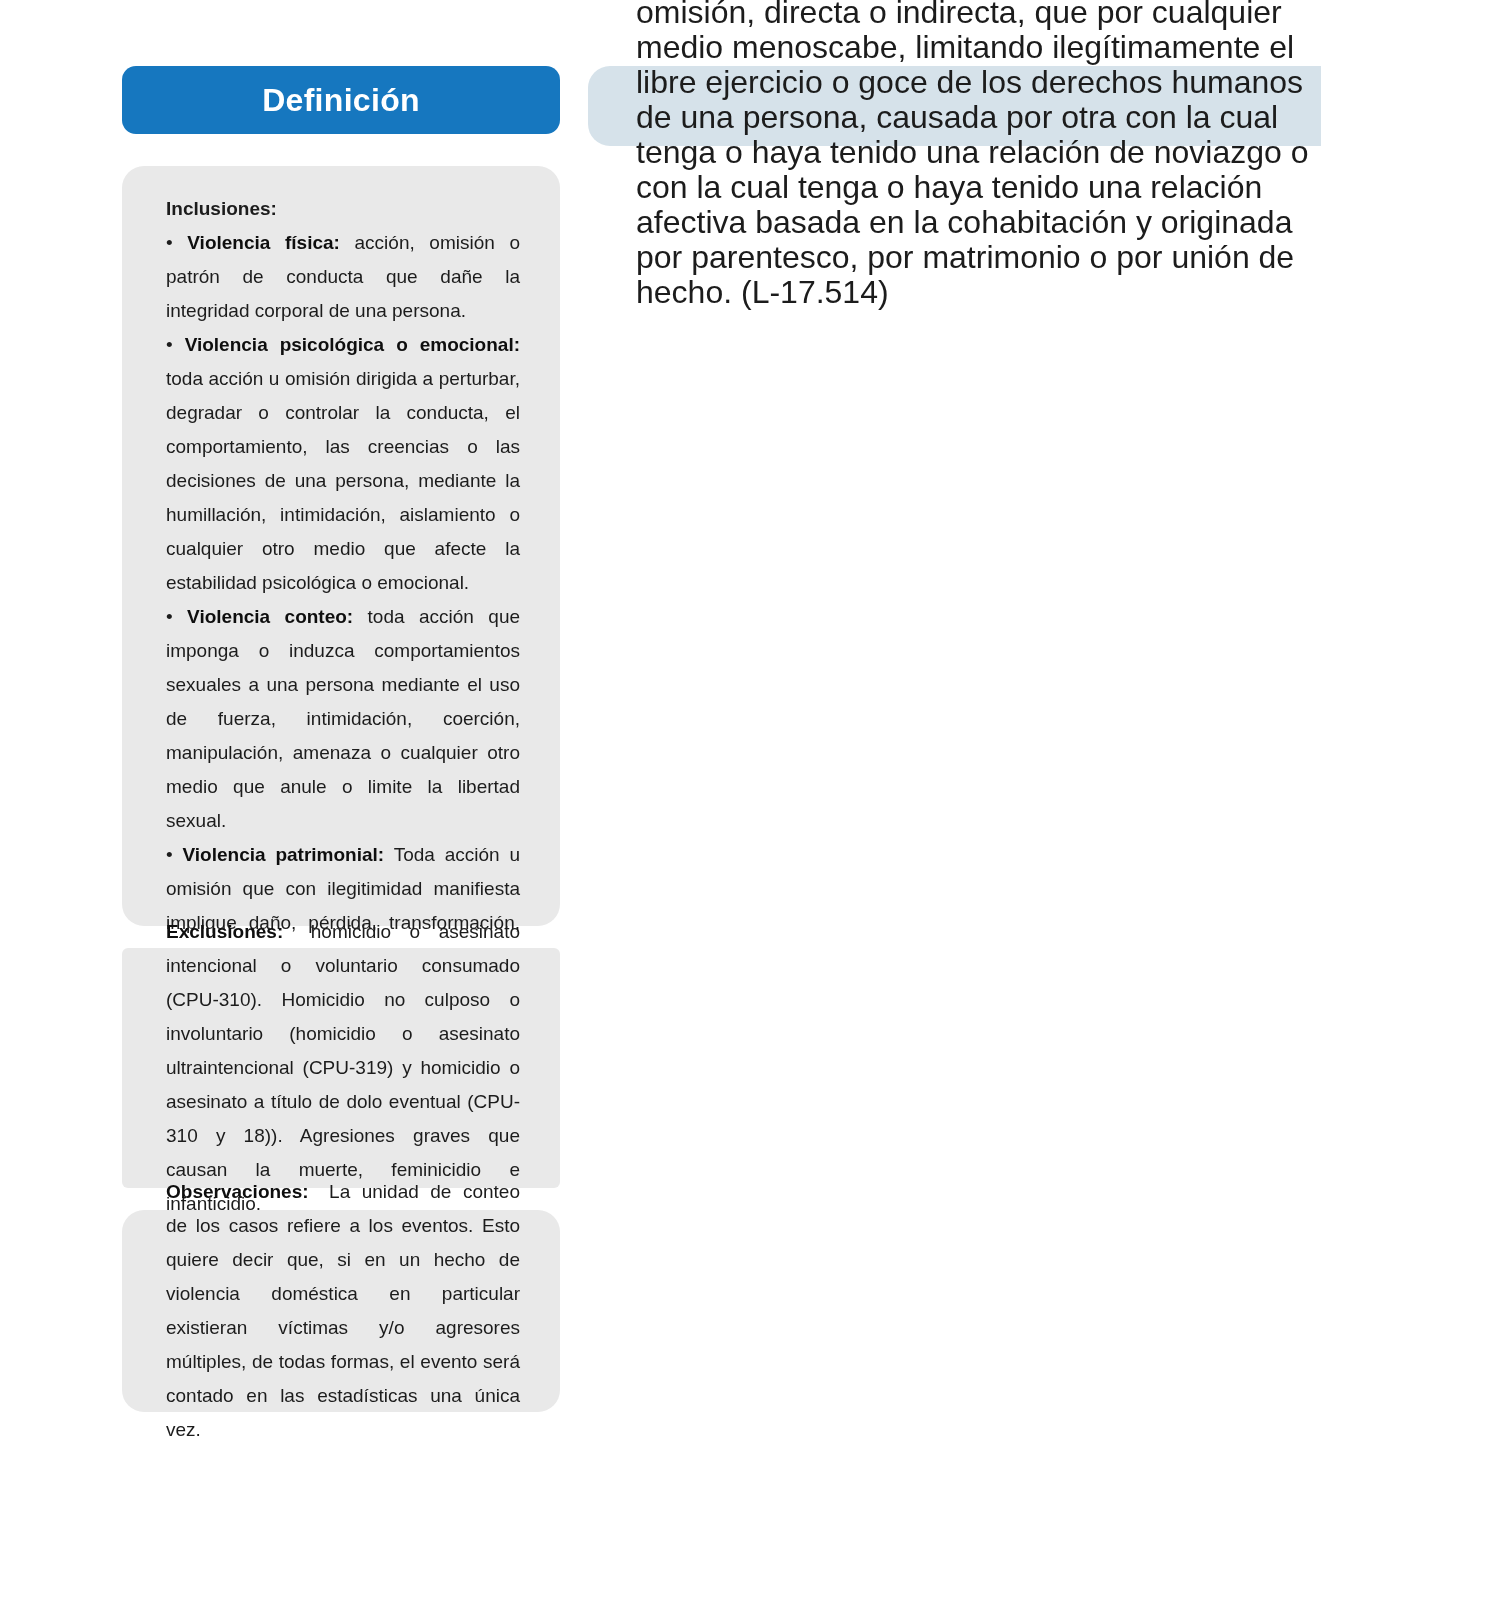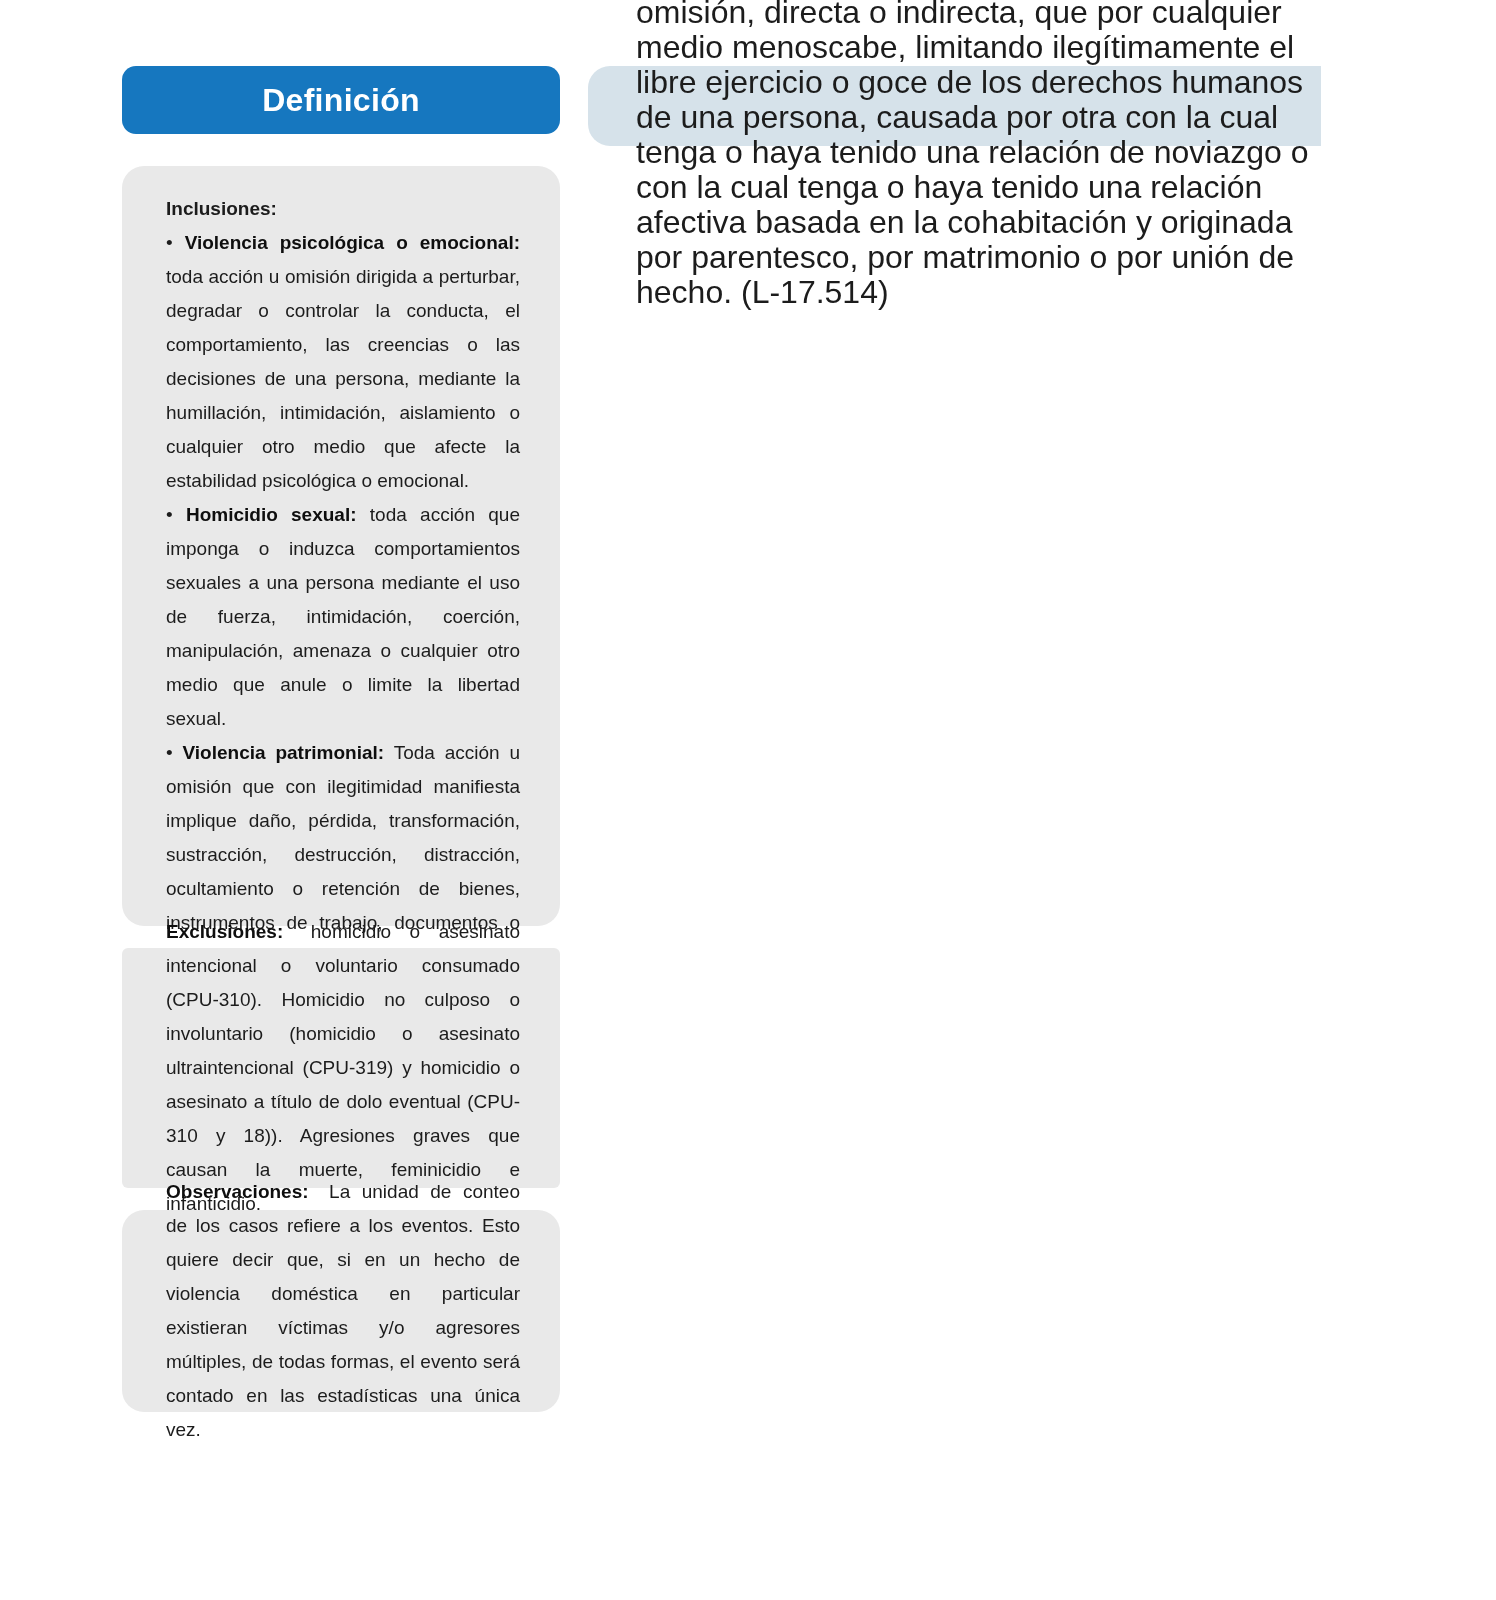--- a/index.html
+++ b/index.html
@@ -106,30 +106,35 @@
     <div class="def-box">
       <h2 class="def-title">Violencia doméstica:</h2>
       <p class="def-body">Constituye violencia doméstica toda acción u omisión, directa o indirecta, que por cualquier medio menoscabe, limitando ilegítimamente el libre ejercicio o goce de los derechos humanos de una persona, causada por otra con la cual tenga o haya tenido una relación de noviazgo o con la cual tenga o haya tenido una relación afectiva basada en la cohabitación y originada por parentesco, por matrimonio o por unión de hecho. (L-17.514)</p>
     </div>
 
     <div class="crit-col">
 
       <div class="crit-box box-incl">
         <p class="incl-heading">Inclusiones:</p>
 
+        <p class="incl-item first">
+          <span>•</span>
+          <strong>Violencia física:</strong>
+          <span>acción, omisión o patrón de conducta que dañe la integridad corporal de una persona.</span>
+        </p>
 
         <p class="incl-item">
           <span>•</span>
           <strong>Violencia psicológica o emocional:</strong>
           <span>toda acción u omisión dirigida a perturbar, degradar o controlar la conducta, el comportamiento, las creencias o las decisiones de una persona, mediante la humillación, intimidación, aislamiento o cualquier otro medio que afecte la estabilidad psicológica o emocional.</span>
         </p>
 
         <p class="incl-item">
           <span>•</span>
-          <strong>Homicidio sexual:</strong>
+          <strong>Violencia conteo:</strong>
           <span>toda acción que imponga o induzca comportamientos sexuales a una persona mediante el uso de fuerza, intimidación, coerción, manipulación, amenaza o cualquier otro medio que anule o limite la libertad sexual.</span>
         </p>
 
         <p class="incl-item">
           <span>•</span>
           <strong>Violencia patrimonial:</strong>
           <span>Toda acción u omisión que con ilegitimidad manifiesta implique daño, pérdida, transformación, sustracción, destrucción, distracción, ocultamiento o retención de bienes, instrumentos de trabajo, documentos o recursos económicos, destinada a coaccionar la autodeterminación de otra persona.</span>
         </p>
       </div>
 

